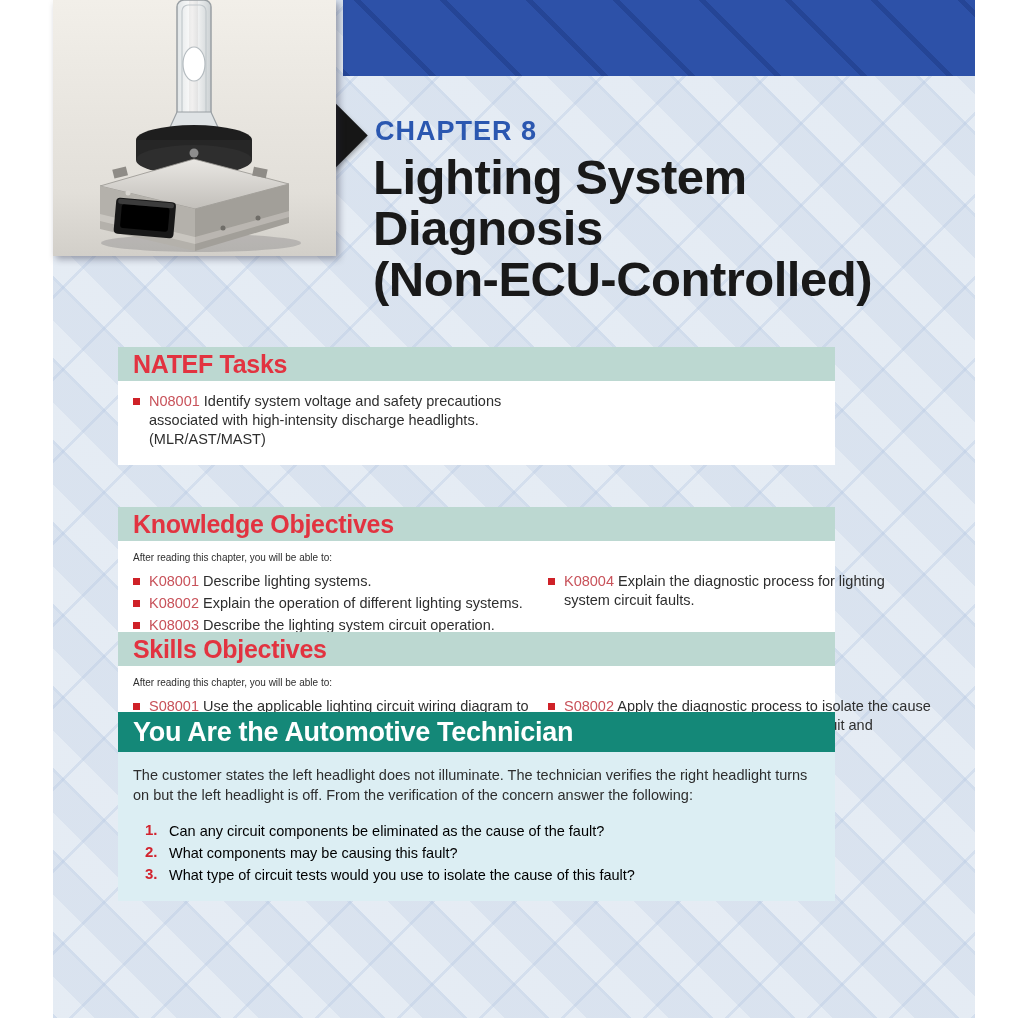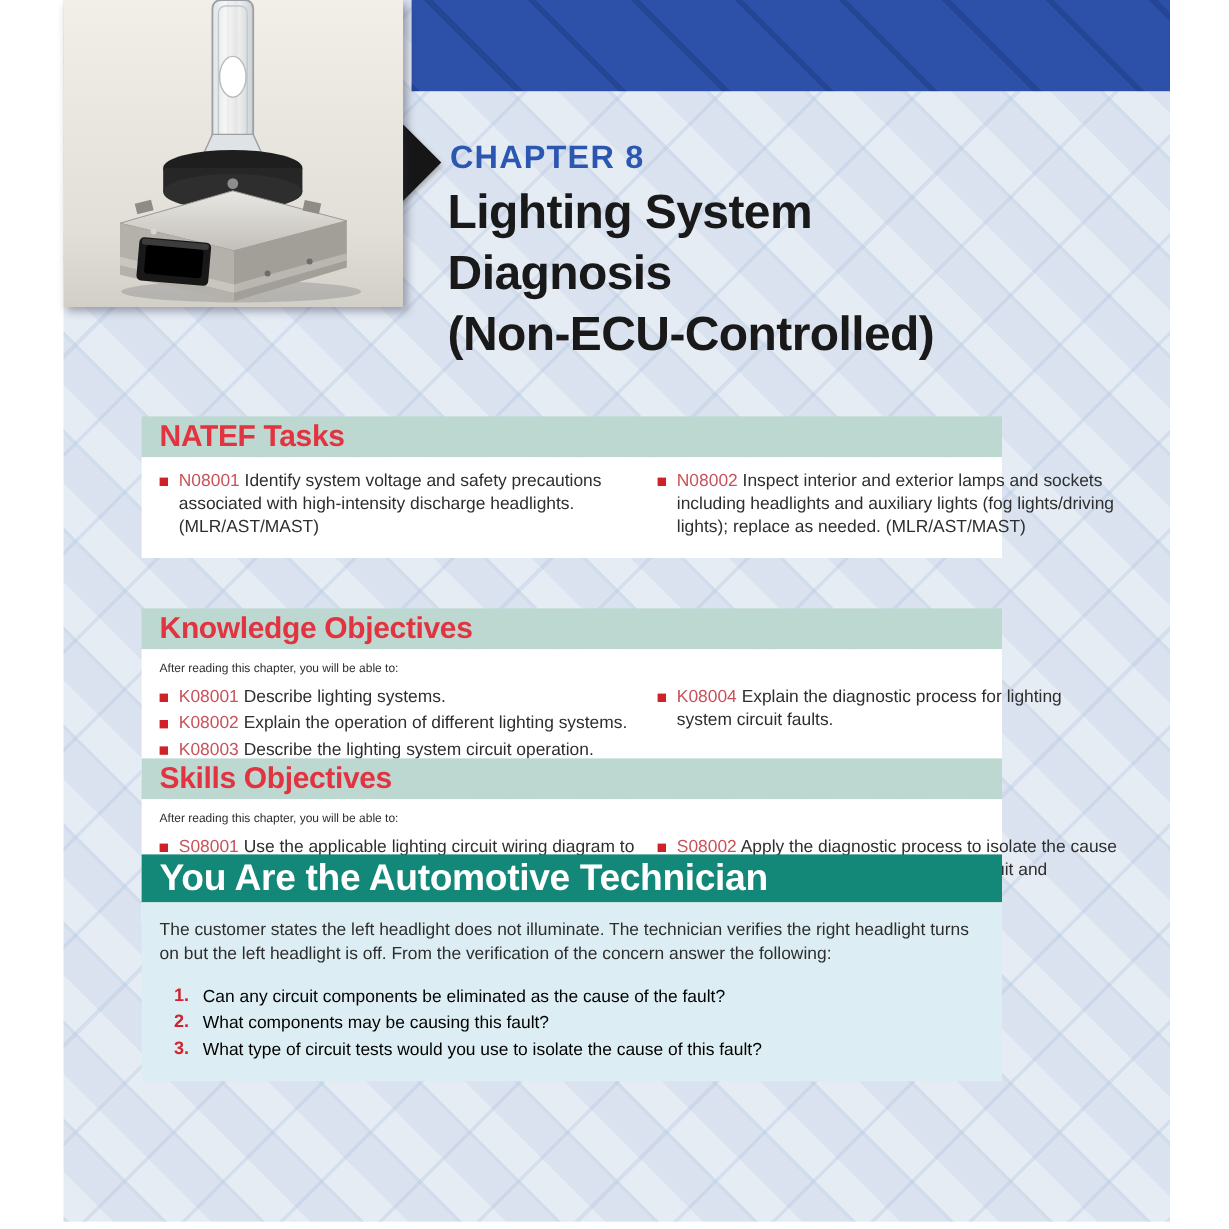--- a/index.html
+++ b/index.html
@@ -24,21 +24,21 @@
     background:#161616;transform:rotate(45deg);z-index:1;
     box-shadow:2px 2px 5px rgba(0,0,0,0.35);}
 
   .photo{position:absolute;left:0;top:0;width:283px;height:256px;z-index:2;
     box-shadow:3px 3px 7px rgba(40,40,60,0.4);}
 
   .chapter-label{position:absolute;left:322px;top:116px;
     font-size:27px;font-weight:bold;letter-spacing:1px;color:#2b57b0;z-index:3;}
 
   .page-title{position:absolute;left:320px;top:152px;width:620px;
-    font-size:40px;line-height:51px;font-weight:bold;color:#191919;
+    font-size:49px;line-height:51px;font-weight:bold;color:#191919;
     letter-spacing:-0.5px;z-index:3;}
 
   .section{position:absolute;left:65px;width:717px;}
   .sec-natef{top:347px;}
   .sec-knowledge{top:475px;margin-top:32px;}
   .sec-skills{top:608px;margin-top:24px;}
   .sec-tech{top:712px;}
 
   .section-band{height:34px;background:#bcd8d1;display:flex;align-items:center;
     padding-left:15px;}
@@ -54,21 +54,21 @@
   .col-r{width:385px;flex:0 0 385px;margin-left:15px;}
 
   .intro{font-size:10px;color:#2e2e2e;margin:0 0 9px 0;}
 
   .task{display:flex;margin-bottom:3px;}
   .bullet{flex:0 0 7px;width:7px;height:7px;background:#cf2128;margin:6px 9px 0 0;}
   .task p{margin:0;font-size:14.5px;line-height:19px;color:#2e2e2e;}
   .code{color:#c8525a;}
 
   .tech-band{height:40px;background:#148878;display:flex;align-items:center;padding-left:15px;}
-  .tech-band .h{font-size:31px;font-weight:bold;color:#ffffff;letter-spacing:-0.3px;}
+  .tech-band .h{font-size:27px;font-weight:bold;color:#ffffff;letter-spacing:-0.3px;}
   .tech-panel{background:#dceef3;padding:13px 16px 14px 15px;min-height:79px;}
   .tech-panel .para{margin:0 0 16px 0;font-size:14.5px;line-height:20px;color:#2e2e2e;}
   .qrow{display:flex;margin:0 0 2px 12px;}
   .qnum{flex:0 0 24px;font-size:15px;font-weight:bold;color:#d2232e;}
   .qtext{font-size:14.5px;line-height:20px;color:#000000;}
 </style>
 </head>
 <body>
 
 <div class="stage">
@@ -139,25 +139,20 @@
       <div class="section-body body-natef">
         <div class="cols">
           <div class="col-l">
             <div class="task">
               <span class="bullet"></span>
               <p><span class="code">N08001</span>
                  <span>Identify system voltage and safety precautions associated with high-intensity discharge headlights. (MLR/AST/MAST)</span></p>
             </div>
           </div>
           <div class="col-r">
-            <div class="task">
-              <span class="bullet"></span>
-              <p><span class="code">N08002</span>
-                 <span>Inspect interior and exterior lamps and sockets including headlights and auxiliary lights (fog lights/driving lights); replace as needed. (MLR/AST/MAST)</span></p>
-            </div>
           </div>
         </div>
       </div>
     </div>
 
     <div class="section sec-knowledge">
       <div class="section-band">
         <span class="h">Knowledge Objectives</span>
       </div>
       <div class="section-body body-knowledge">

